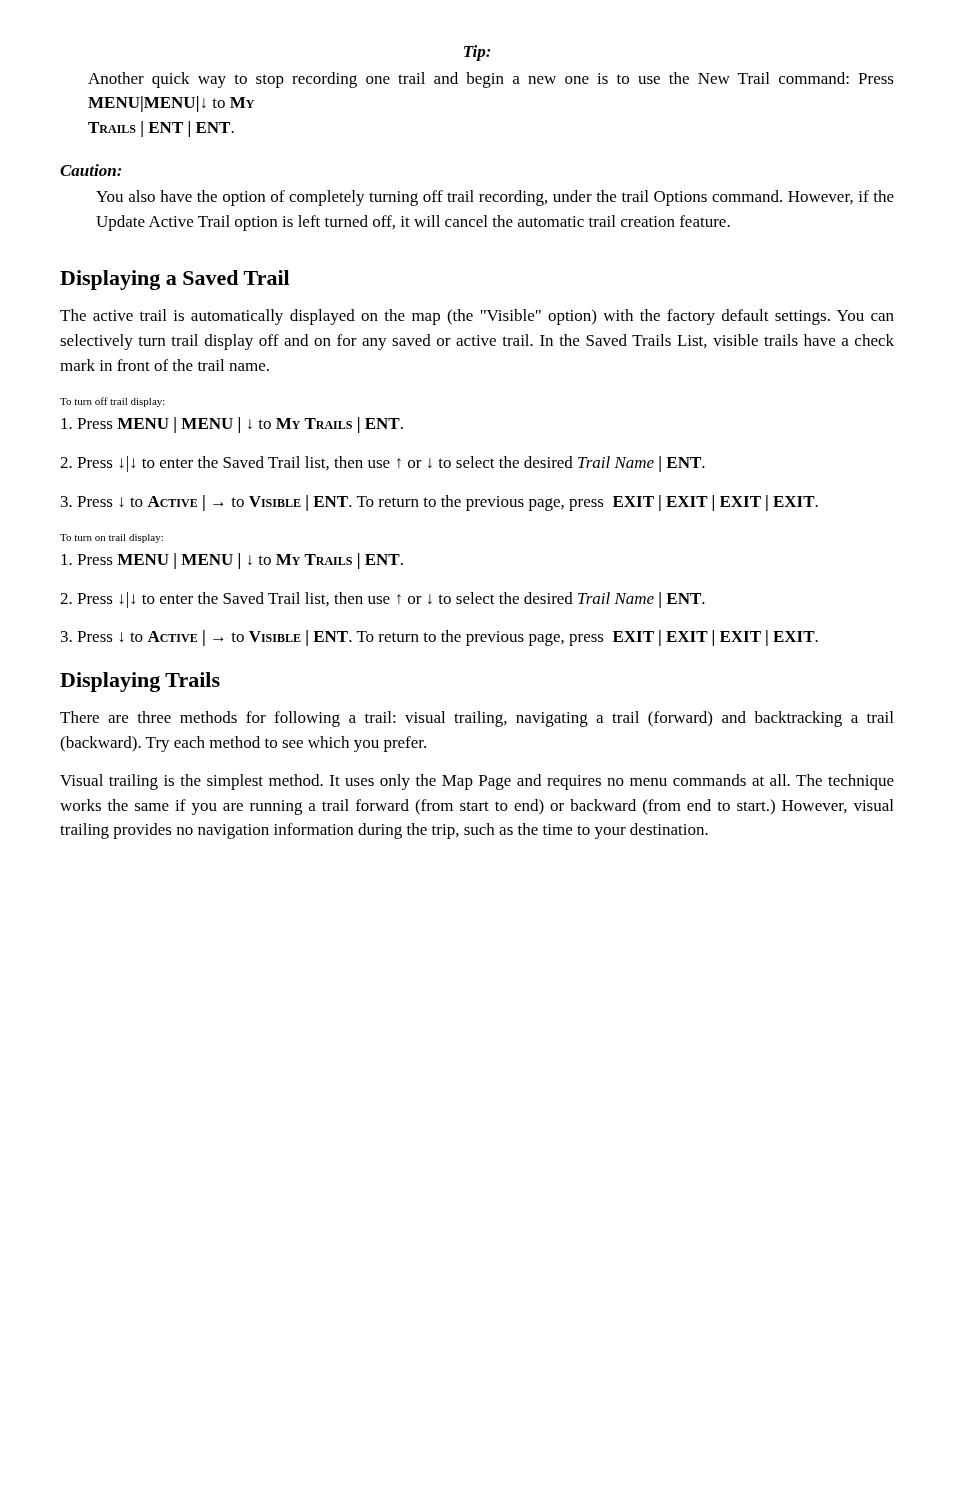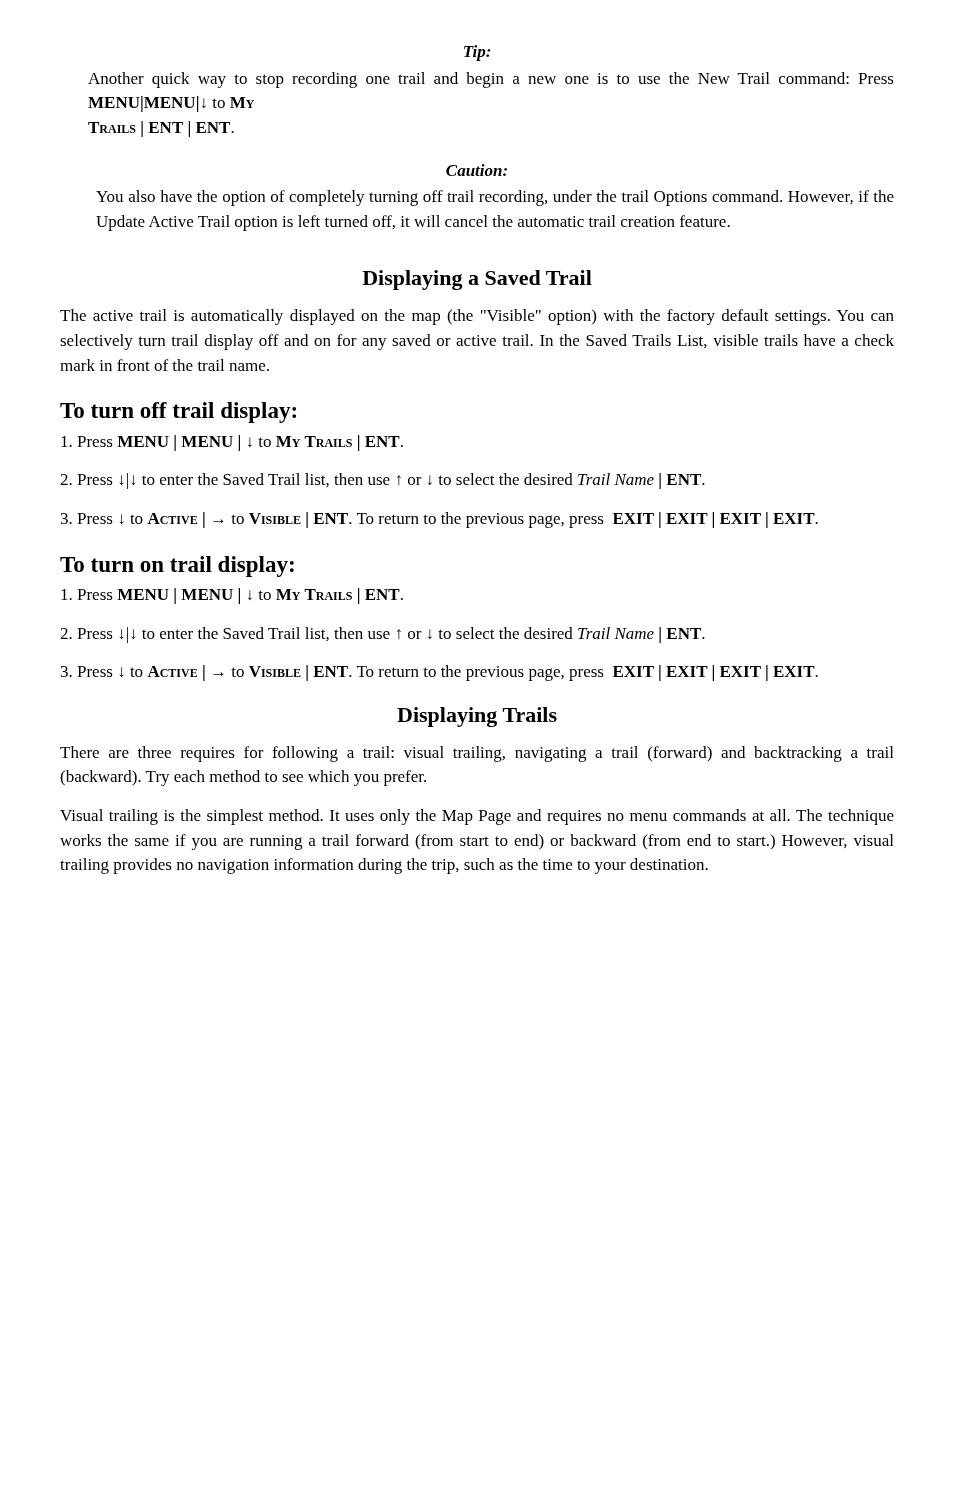--- a/index.html
+++ b/index.html
@@ -22,41 +22,39 @@
     .tip-body {
       margin-left: 28px;
       text-align: justify;
       margin-bottom: 18px;
     }
     .caution-label {
       font-style: italic;
       font-weight: bold;
       font-size: 17px;
       margin-bottom: 2px;
-      text-align: center;
     }
     .caution-body {
       margin-left: 36px;
       text-align: justify;
       margin-bottom: 28px;
     }
     .section-heading {
       font-size: 22px;
       font-weight: bold;
       margin-bottom: 10px;
       margin-top: 4px;
-      text-align: center;
     }
     .body-para {
       text-align: justify;
       margin-bottom: 14px;
     }
     .sub-heading {
-      font-weight: bold;
-      font-size: 23px;
+      font-weight: normal;
+      font-size: 11px;
       margin-bottom: 2px;
       margin-top: 16px;
     }
     .step {
       text-align: justify;
       margin-bottom: 14px;
     }
     kbd {
       font-family: inherit;
       font-weight: bold;
@@ -107,15 +105,15 @@
 <div class="step">
   <span>2. Press ↓|↓ to enter the Saved Trail list, then use ↑ or ↓ to select the desired <em>Trail Name</em> <kbd>|</kbd> <kbd>ENT</kbd>.</span>
 </div>
 
 <div class="step">
   <span>3. Press ↓ to <span class="small-caps">Active</span> <kbd>|</kbd> → to <span class="small-caps">Visible</span> <kbd>|</kbd> <kbd>ENT</kbd>. To return to the previous page, press &nbsp;<kbd>EXIT | EXIT | EXIT | EXIT</kbd>.</span>
 </div>
 
 <h2 class="section-heading">Displaying Trails</h2>
 
-<p class="body-para">There are three requires for following a trail: visual trailing, navigating a trail (forward) and backtracking a trail (backward). Try each method to see which you prefer.</p>
+<p class="body-para">There are three methods for following a trail: visual trailing, navigating a trail (forward) and backtracking a trail (backward). Try each method to see which you prefer.</p>
 
 <p class="body-para">Visual trailing is the simplest method. It uses only the Map Page and requires no menu commands at all. The technique works the same if you are running a trail forward (from start to end) or backward (from end to start.) However, visual trailing provides no navigation information during the trip, such as the time to your destination.</p>
 
 </body></html>

